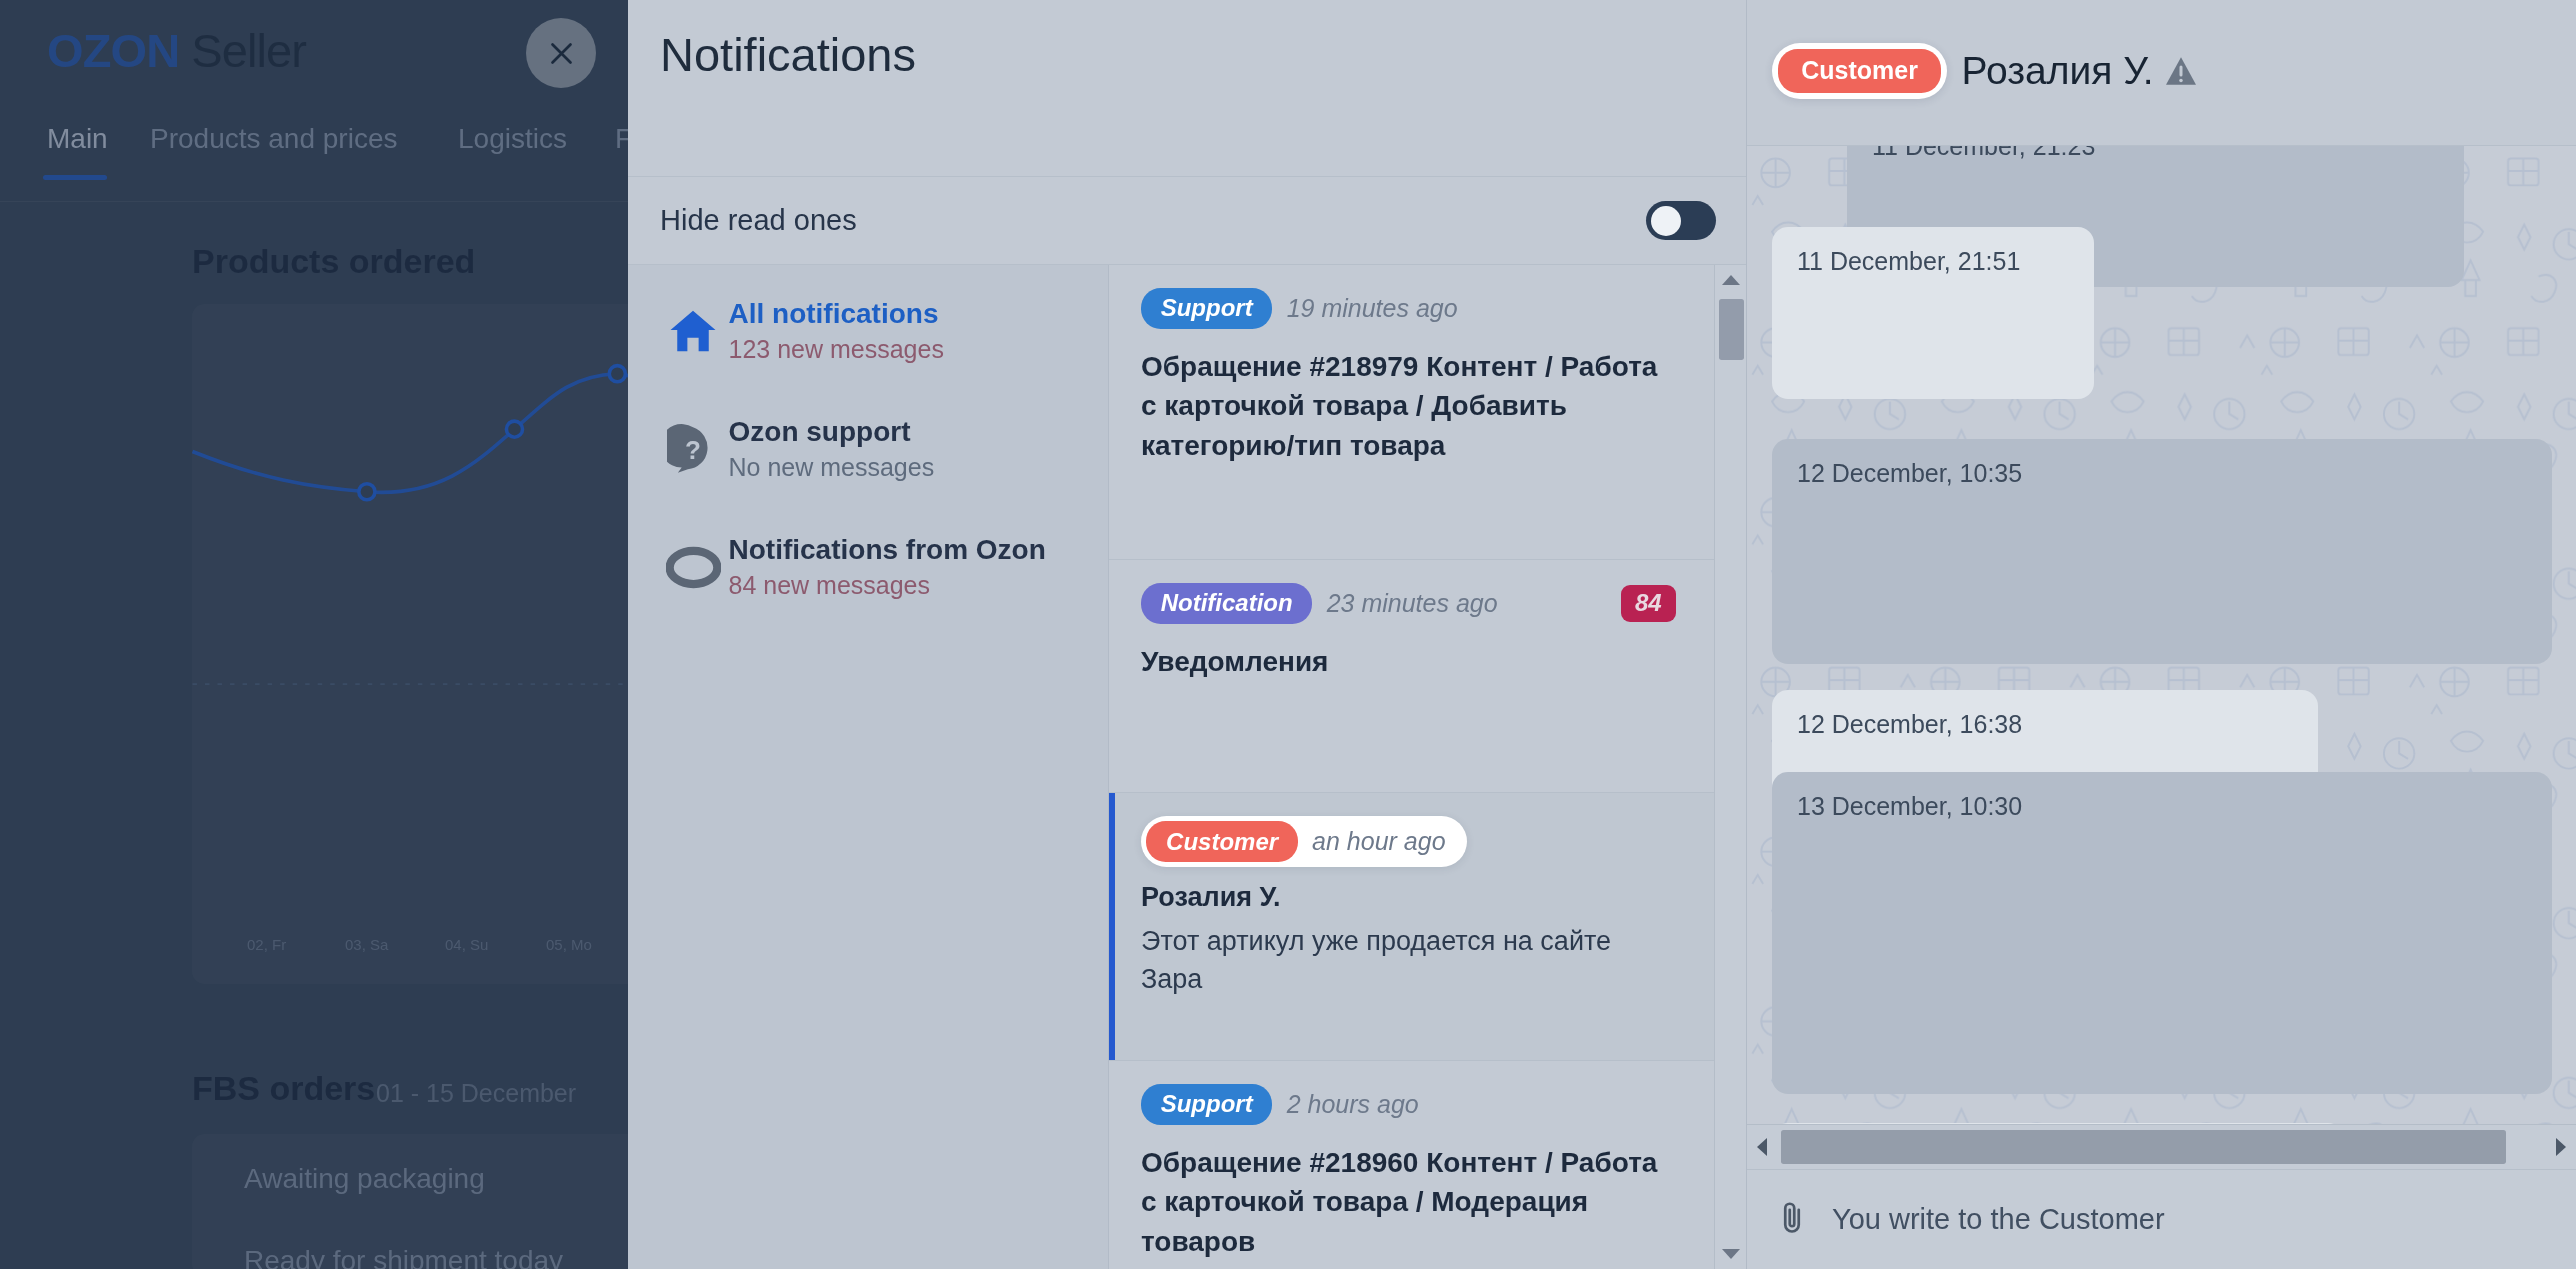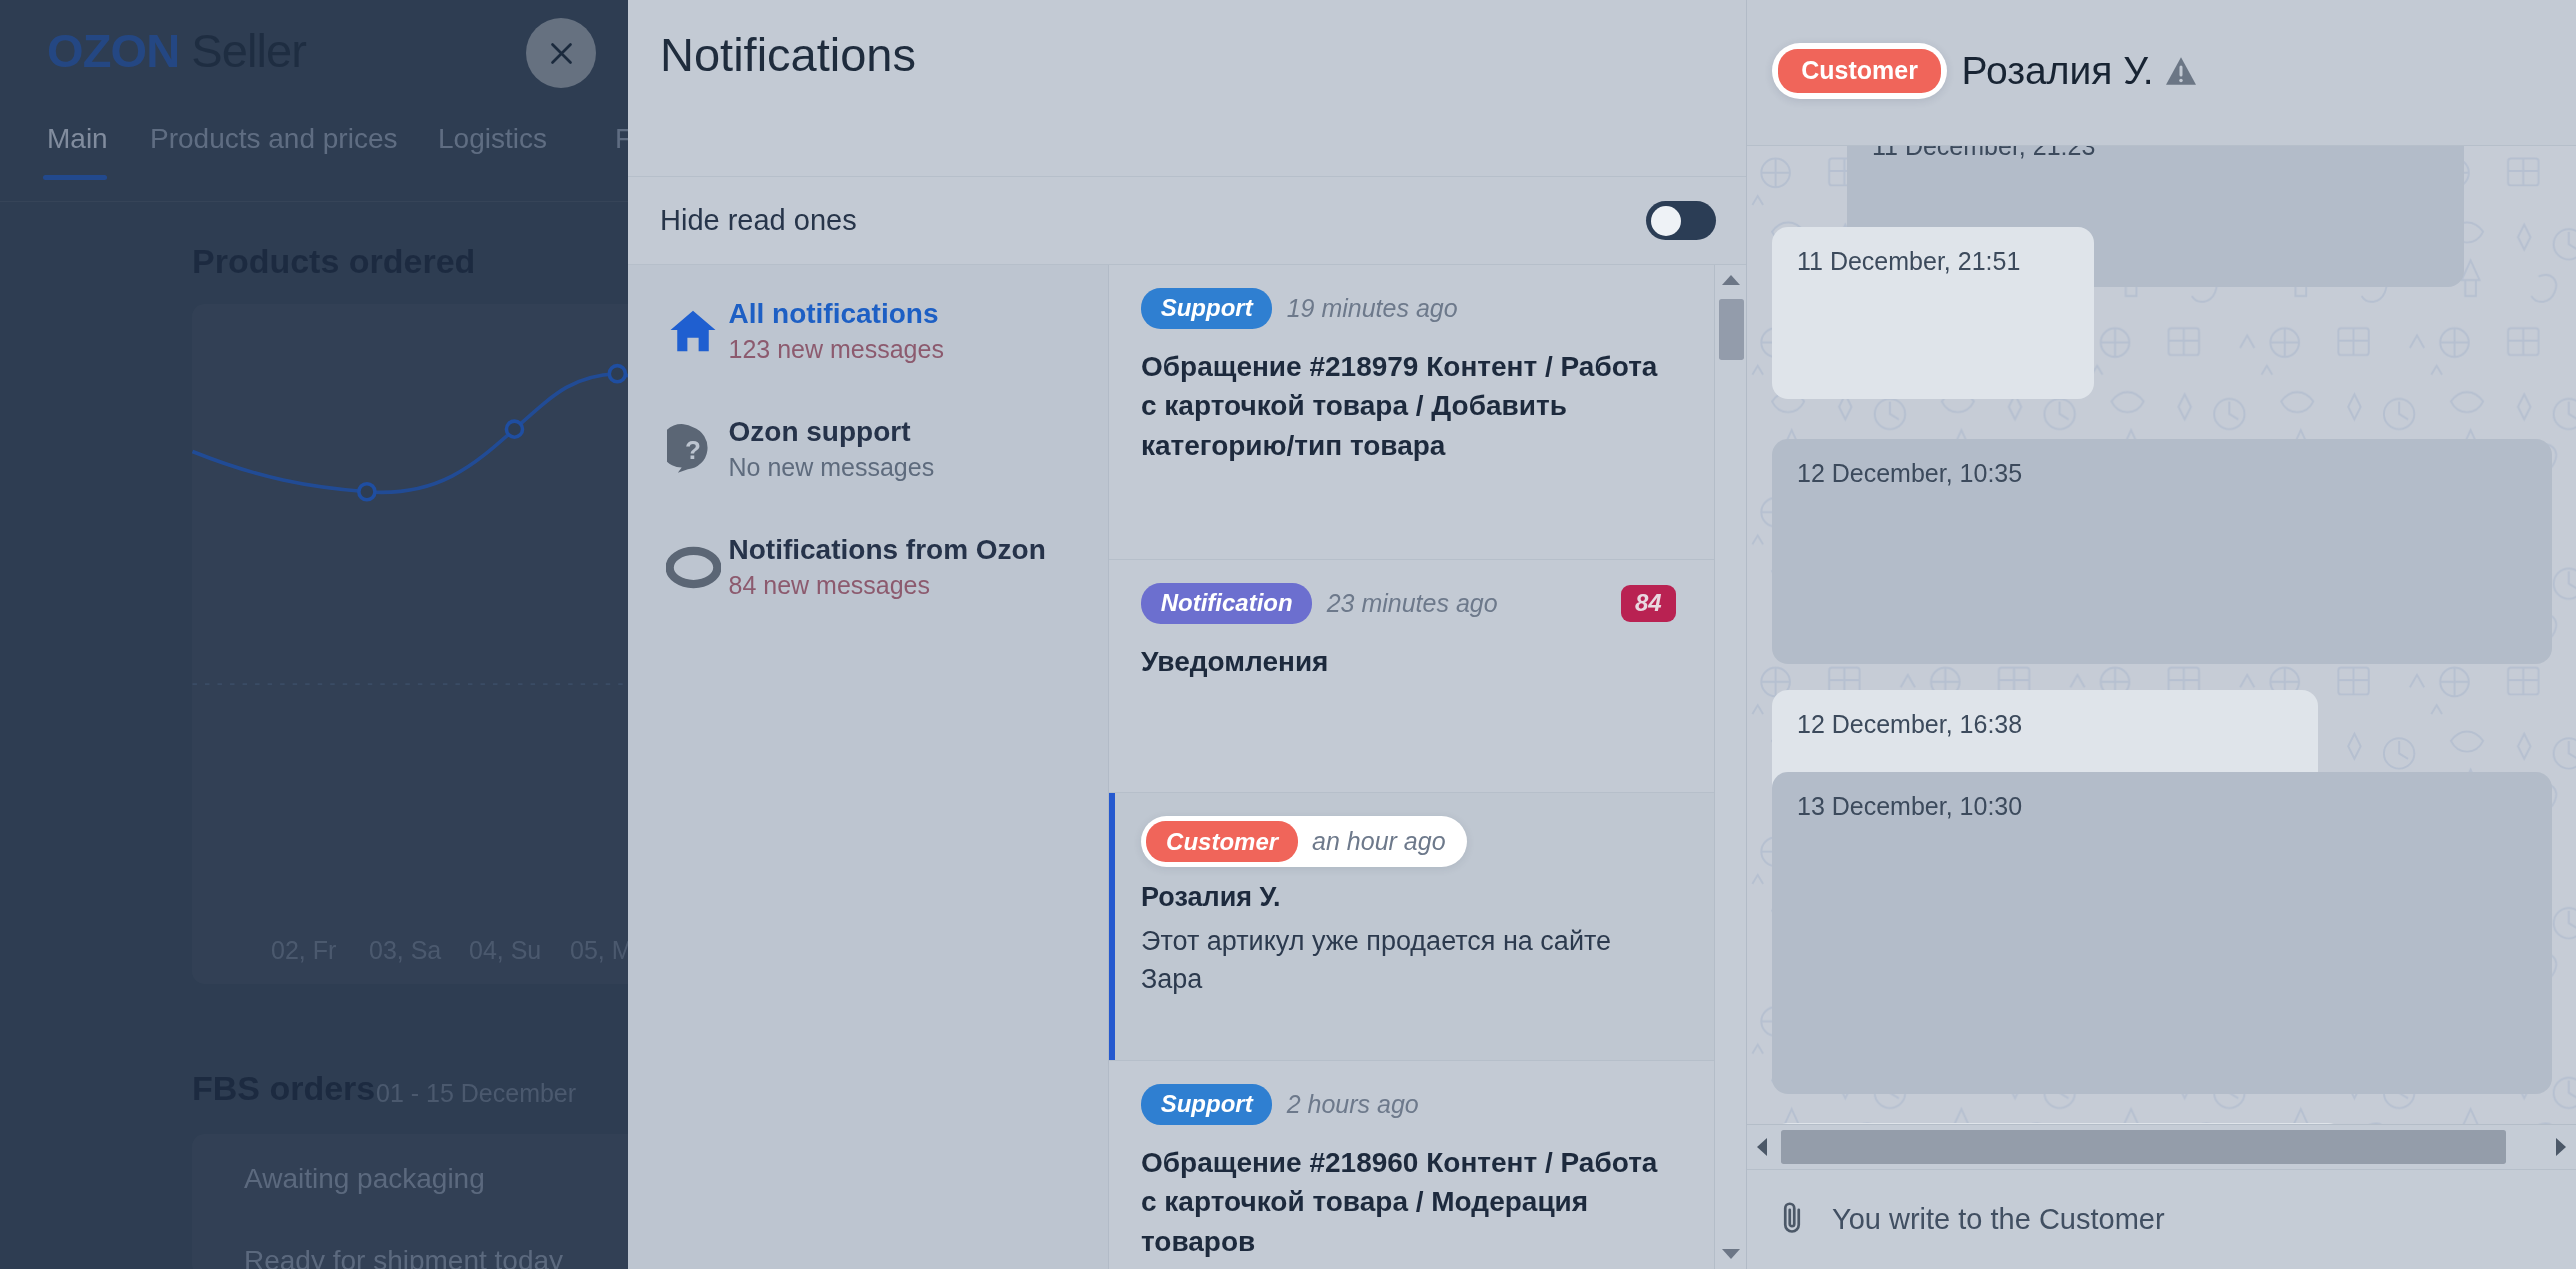--- a/index.html
+++ b/index.html
@@ -43,21 +43,21 @@
     position: absolute; left: 192px; top: 242px;
     font-size: 34px; font-weight: 700; color: #16243a; opacity: .72;
   }
   #bg-chart-card {
     position: absolute; left: 192px; top: 304px;
     width: 626px; height: 680px;
     background: rgba(255,255,255,.018); border-radius: 12.5px;
   }
   #bg-chart-svg { position: absolute; left: 179px; top: 295px; }
   .bg-xtick {
-    position: absolute; top: 936px; font-size: 25px; color: #5d6b80; opacity: .6; margin-left: 24px;
+    position: absolute; top: 936px; font-size: 15px; color: #5d6b80; opacity: .6;
   }
   #bg-fbs-title {
     position: absolute; left: 192px; top: 1069px;
     font-size: 34px; font-weight: 700; color: #16243a; opacity: .75;
   }
   #bg-fbs-range {
     position: absolute; left: 376px; top: 1079px;
     font-size: 25px; color: #5d6b80; opacity: .62;
   }
   #bg-fbs-card {
@@ -266,21 +266,21 @@
       <svg viewBox="0 0 24 24">
         <path d="M4 4 L20 20 M20 4 L4 20" stroke="#1b2a3d" stroke-width="2.4" fill="none" stroke-linecap="round"></path>
       </svg>
     </div>
   </div>
 
   <div id="bg-nav">
     <div class="bg-nav-item active" style="left:47px">Main</div>
     <div class="bg-nav-underline" style="left:43px;width:64px"></div>
     <div class="bg-nav-item" style="left:150px">Products and prices</div>
-    <div class="bg-nav-item" style="left:438px">Logistics</div>
+    <div class="bg-nav-item" style="left:458px">Logistics</div>
     <div class="bg-nav-item" style="left:615px">F</div>
   </div>
 
   <div id="bg-chart-title">Products ordered</div>
   <div id="bg-chart-card"></div>
 
   <svg id="bg-chart-svg" width="662" height="644" viewBox="0 0 740 720">
     <line x1="15" y1="435" x2="740" y2="435" stroke="#405470" stroke-width="2" stroke-dasharray="5 9" opacity=".6"></line>
     <path d="M 15 175 C 90 205, 145 215, 210 220 C 290 226, 330 190, 375 150 C 420 110, 440 90, 490 88 C 545 86, 590 230, 640 330 C 680 408, 710 455, 740 500" fill="none" stroke="#1f4ea1" stroke-width="4" opacity=".85"></path>
     <circle cx="210" cy="220" r="9" fill="#2e3d52" stroke="#1f4ea1" stroke-width="4"></circle>

